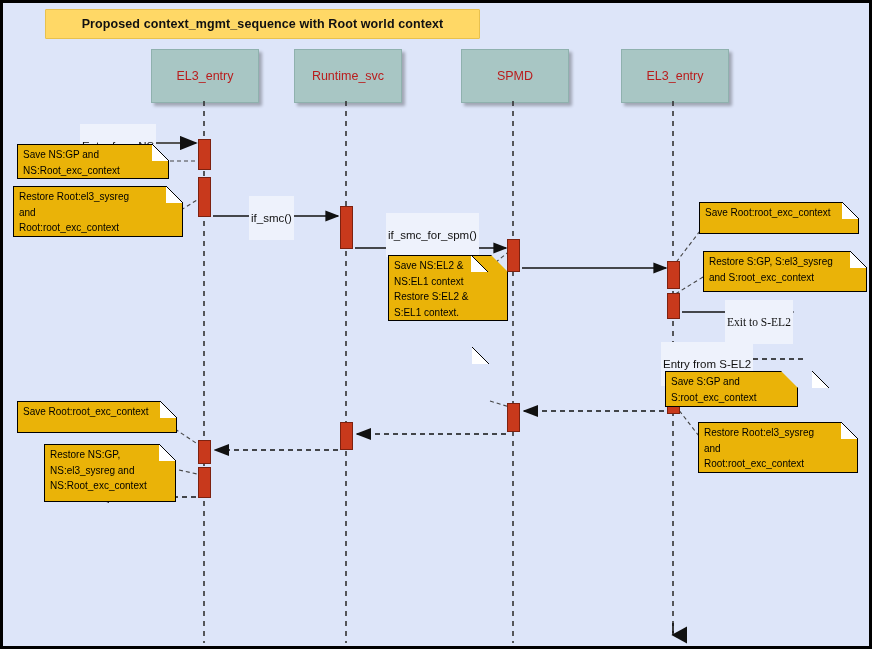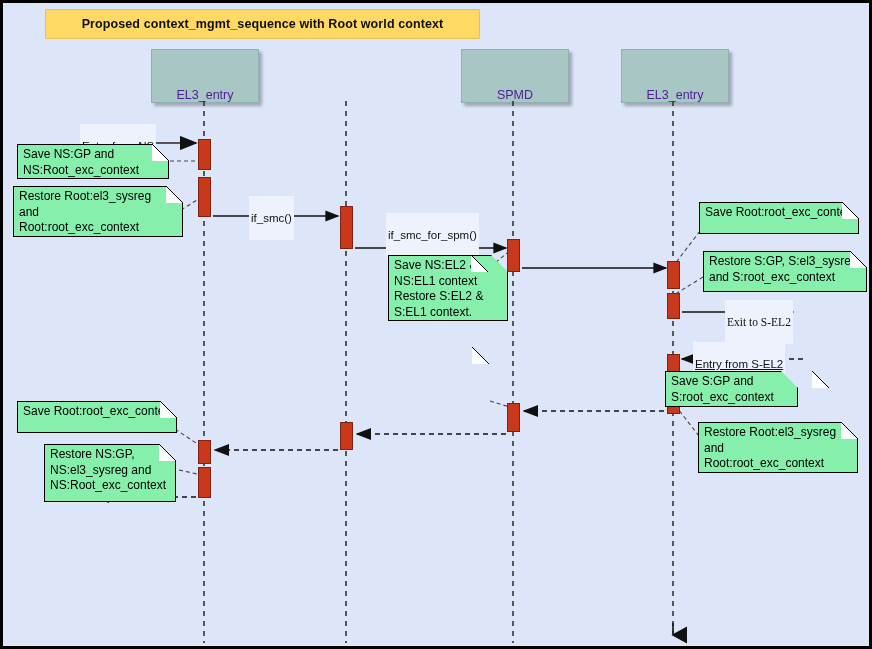--- a/index.html
+++ b/index.html
@@ -22,35 +22,35 @@
     font-weight:bold;
     color:#111;
     display:flex;align-items:center;justify-content:center;
     letter-spacing:.1px;
   }
   .lifeline-head{
     position:absolute;
     background:#a8c6c4;
     border:1px solid #8fb1ae;
     box-shadow:3px 3px 3px rgba(0,0,0,.28);
-    display:flex;align-items:flex-end;justify-content:center;
-    font-size:12.5px;color:#4c1d95;
+    display:flex;align-items:center;justify-content:center;
+    font-size:12.5px;color:#b91c1c;
   }
   .activation{
     position:absolute;
     background:#c8391c;
     border:1px solid #7d2110;
     box-sizing:border-box;
   }
   .note{
     position:absolute;
-    background:#86efac;
+    background:#eab308;
     border:1px solid #000;
     box-sizing:border-box;
-    font-size:12px;
+    font-size:10px;
     line-height:15.6px;
     color:#000;
     padding:2px 4px 2px 5px;
     white-space:pre;
     clip-path:polygon(0 0, calc(100% - 17px) 0, 100% 17px, 100% 100%, 0 100%);
   }
   .note-fold{
     position:absolute;
     width:17px;height:17px;
     pointer-events:none;
@@ -66,20 +66,23 @@
 </style>
 </head>
 <body>
 
 <div id="canvas">
 
   <div class="frame-title" style="left:42px;top:6px;width:433px;height:28px;">Proposed context_mgmt_sequence with Root world context</div>
 
   <div class="lifeline-head" style="left:148px;top:46px;width:106px;height:52px;">
     <span>EL3_entry</span>
+  </div>
+  <div class="lifeline-head" style="left:291px;top:46px;width:106px;height:52px;">
+    <span>Runtime_svc</span>
   </div>
   <div class="lifeline-head" style="left:458px;top:46px;width:106px;height:52px;">
     <span>SPMD</span>
   </div>
   <div class="lifeline-head" style="left:618px;top:46px;width:106px;height:52px;">
     <span>EL3_entry</span>
   </div>
 
   <svg id="svg-layer">
     <defs>
@@ -150,21 +153,21 @@
   <div class="activation" style="left:664px;top:384px;width:13px;height:27px;"></div>
   <div class="activation" style="left:504px;top:400px;width:13px;height:29px;"></div>
   <div class="activation" style="left:337px;top:419px;width:13px;height:28px;"></div>
   <div class="activation" style="left:195px;top:437px;width:13px;height:24px;"></div>
   <div class="activation" style="left:195px;top:464px;width:13px;height:31px;"></div>
 
   <div class="msg-label" style="left:77px;top:121px;">Entry from NS</div>
   <div class="msg-label" style="left:246px;top:193px;">if_smc()</div>
   <div class="msg-label" style="left:383px;top:210px;">if_smc_for_spm()</div>
   <div class="msg-label" style="left:722px;top:297px;font-family:Liberation Serif, serif;">Exit to S-EL2</div>
-  <div class="msg-label" style="left:690px;top:339px;text-decoration:underline;">Entry from S-EL2</div>
+  <div class="msg-label" style="left:658px;top:339px;">Entry from S-EL2</div>
 
   <div class="note" style="left:14px;top:141px;width:152px;height:35px;">Save NS:GP and
 NS:Root_exc_context</div>
   <svg class="note-fold" style="left:149px;top:141px;">
     <path d="M0,0 L17,17 L0,17 z" fill="#fff" stroke="none"></path>
     <path d="M0,0 L17,17" stroke="#000" stroke-width="1" fill="none"></path>
   </svg>
 
   <div class="note" style="left:10px;top:183px;width:170px;height:51px;">Restore Root:el3_sysreg
 and

